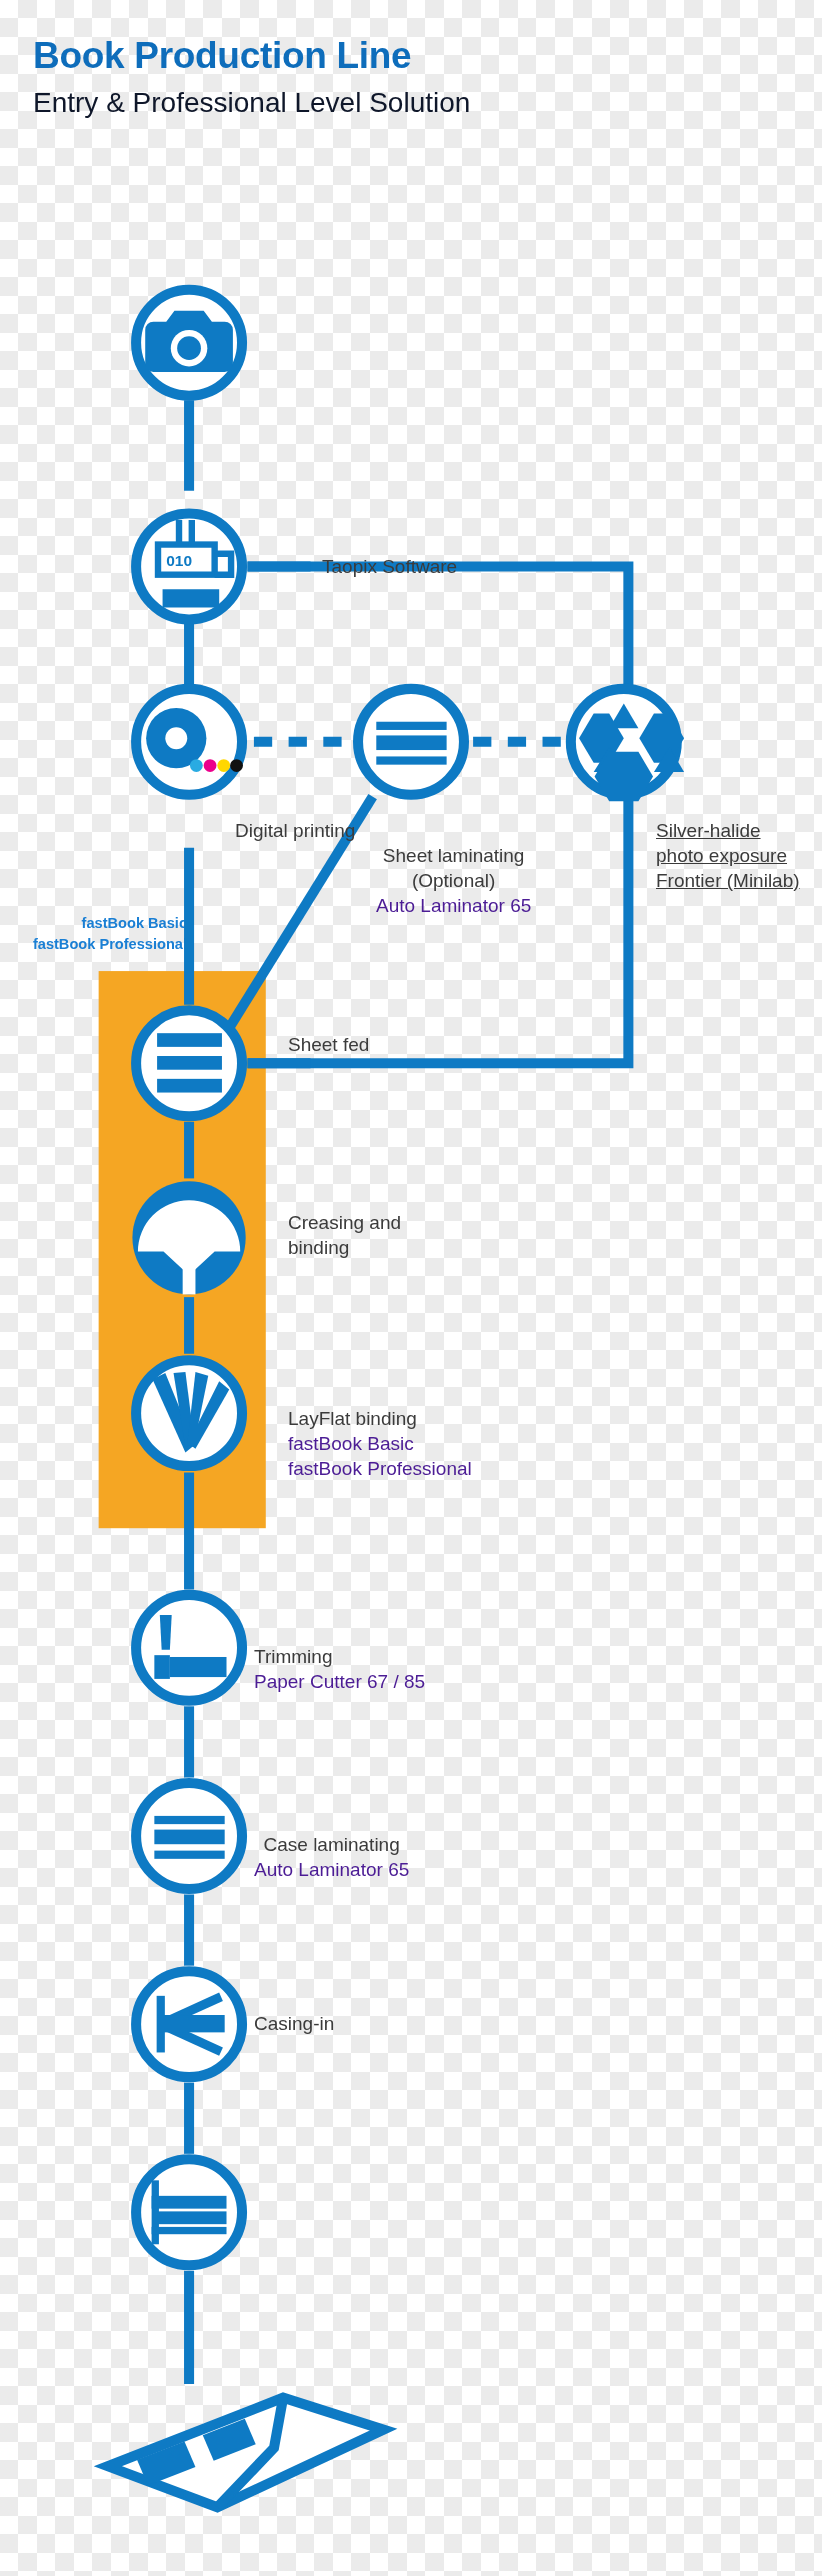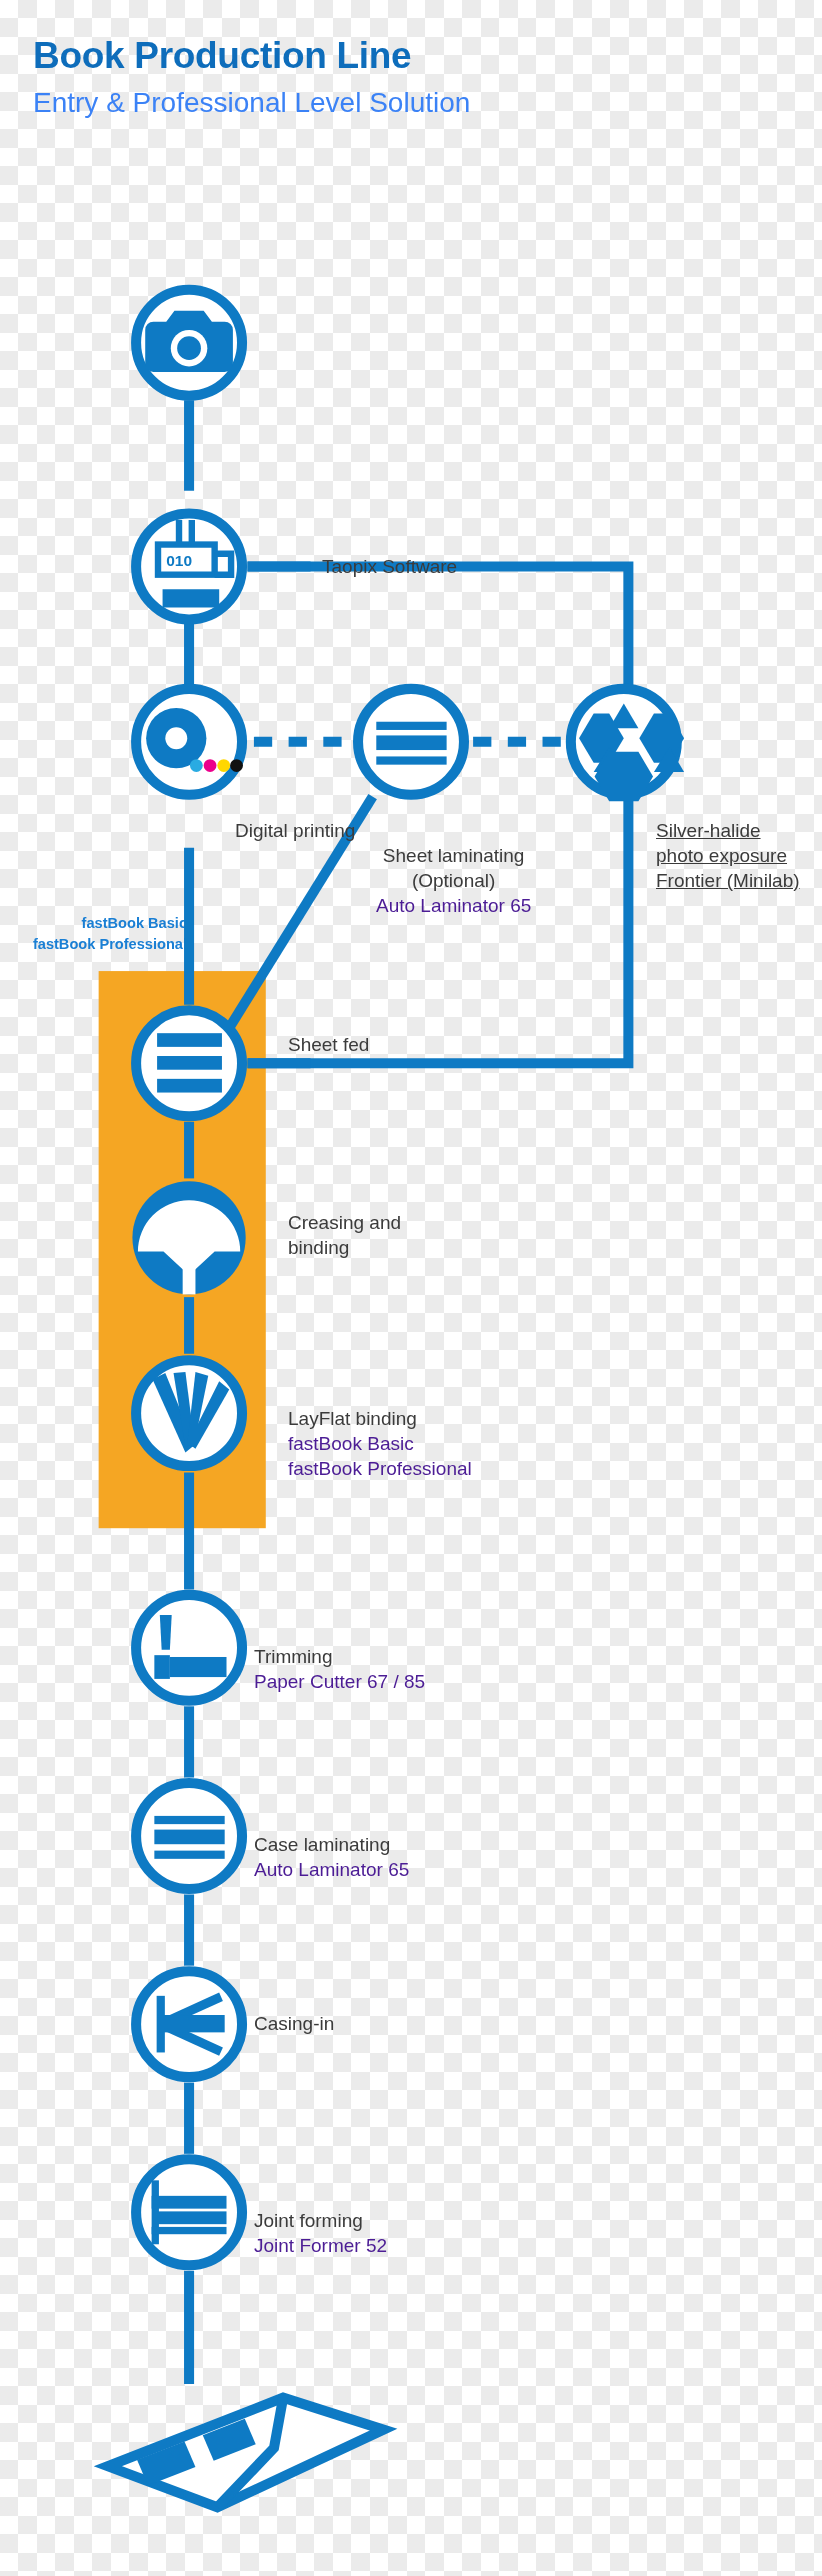--- a/index.html
+++ b/index.html
@@ -11,21 +11,21 @@
       linear-gradient(45deg,#ebebeb 25%,transparent 25%,transparent 75%,#ebebeb 75%,#ebebeb),
       linear-gradient(45deg,#ebebeb 25%,transparent 25%,transparent 75%,#ebebeb 75%,#ebebeb);
     background-size:37px 37px;
     background-position:0 0,18px 18px;
   }
   #stage{position:absolute;left:0;top:0;width:822px;height:2185px;}
   svg#flow{position:absolute;left:0;top:0;width:822px;height:2576px;}
   .lbl{position:absolute;color:#3b3b3b;font-size:19px;line-height:1.32;white-space:pre-line;}
   .lbl .prod{color:#4c1d95;display:block;}
   .hdr-title{position:absolute;left:33px;top:35px;font-size:37px;font-weight:bold;color:#0e6dbb;letter-spacing:-0.3px;}
-  .hdr-sub{position:absolute;left:33px;top:87px;font-size:28px;color:#3b82f6;}
+  .hdr-sub{position:absolute;left:33px;top:87px;font-size:28px;color:#0f172a;}
   .sidelbl{position:absolute;text-align:right;font-size:14.6px;font-weight:bold;color:#1a7fd4;line-height:1.45;}
 </style>
 </head>
 <body>
 
 <div id="stage">
 
   <div class="hdr-title">Book Production Line</div>
   <div class="hdr-sub">Entry &amp; Professional Level Solution</div>
 
@@ -219,26 +219,22 @@
     <span>LayFlat binding</span>
     <span class="prod">fastBook Basic
 fastBook Professional</span>
   </div>
 
   <div class="lbl" style="left:254px;top:1619px;">
     <span>Trimming</span>
     <span class="prod">Paper Cutter 67 / 85</span>
   </div>
 
-  <div class="lbl" style="left:254px;top:1807px;">
+  <div class="lbl" style="left:254px;top:1807px;text-align:center;">
     <span>Case laminating</span>
     <span class="prod">Auto Laminator 65</span>
   </div>
 
   <div class="lbl" style="left:254px;top:2011px;">Casing-in</div>
 
-  <div class="lbl" style="left:254px;top:2183px;">
-    <span>Joint forming</span>
-    <span class="prod">Joint Former 52</span>
-  </div>
 
 </div>
 
 
 </body></html>

